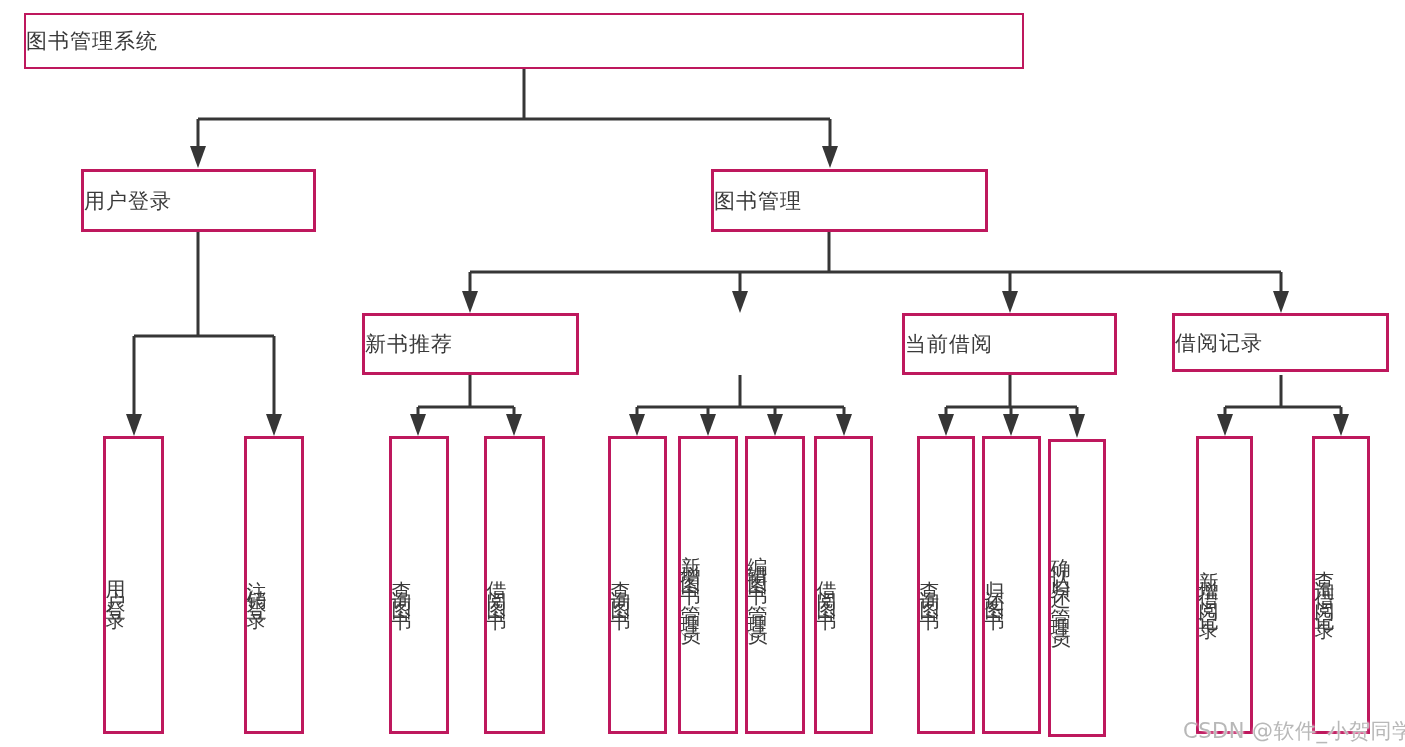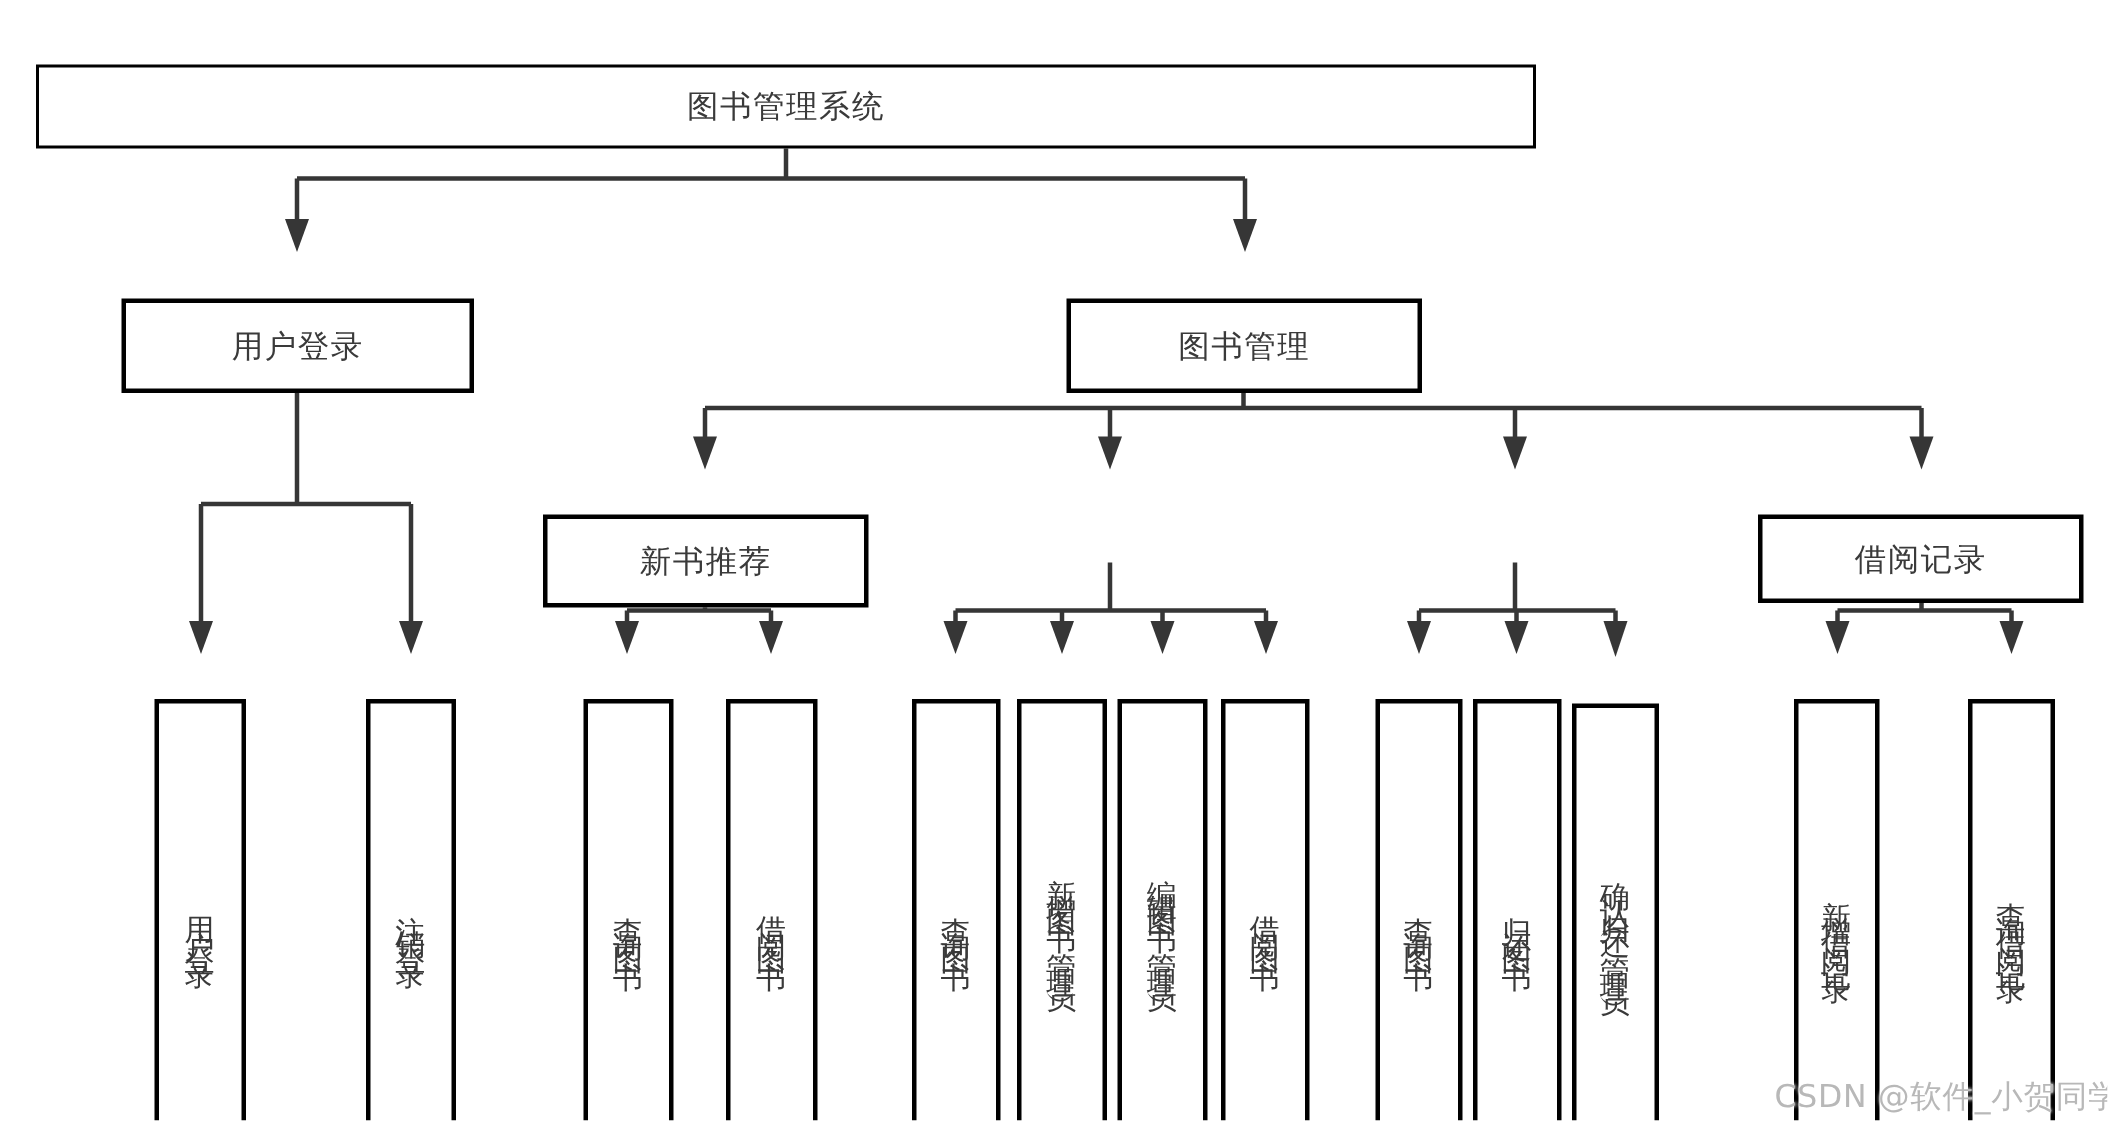--- a/index.html
+++ b/index.html
@@ -4,21 +4,21 @@
 <style>
   html,body { margin:0; padding:0; background:#ffffff; }
   .canvas {
     position:relative; width:1405px; height:747px; background:#ffffff;
     font-family:"DejaVu Sans","Liberation Sans",sans-serif;
     color:#3a3a3a; overflow:hidden;
   }
   .connector-svg { position:absolute; left:0; top:0; }
   .node {
     position:absolute; box-sizing:border-box; background:#ffffff;
-    border:3px solid #000000; display:flex; align-items:center; justify-content:center;margin-top:30px;
+    border:3px solid #be185d; display:flex; align-items:center; 
   }
   .root-node { border-width:2px; }
   .h-node .lbl { font-size:21px; letter-spacing:1px; white-space:nowrap; }
   .v-node .lbl {
     writing-mode:vertical-rl; text-orientation:mixed;
     font-size:20px; letter-spacing:10px; line-height:1; white-space:nowrap;
   }
   .watermark {
     position:absolute; left:1183px; top:717px; z-index:5;
     font-size:21px; color:#b8b8b8; letter-spacing:0.5px; white-space:nowrap;
@@ -63,26 +63,29 @@
     </g>
   </svg>
 
   <div class="node h-node root-node" style="left:24px; top:13px; width:1000px; height:56px;">
     <span class="lbl">图书管理系统</span>
   </div>
 
   <div class="node h-node" style="left:81px; top:169px; width:235px; height:63px;">
     <span class="lbl">用户登录</span>
   </div>
-  <div class="node h-node" style="left:711px; top:169px; width:237px; height:63px;">
+  <div class="node h-node" style="left:711px; top:169px; width:277px; height:63px;">
     <span class="lbl">图书管理</span>
   </div>
 
   <div class="node h-node" style="left:362px; top:313px; width:217px; height:62px;font-family:Liberation Mono, monospace;">
     <span class="lbl">新书推荐</span>
+  </div>
+  <div class="node h-node" style="left:902px; top:313px; width:215px; height:62px;">
+    <span class="lbl">当前借阅</span>
   </div>
   <div class="node h-node" style="left:1172px; top:313px; width:217px; height:59px;">
     <span class="lbl">借阅记录</span>
   </div>
 
   <div class="node v-node" style="left:103px; top:436px; width:61px; height:298px;">
     <span class="lbl">用户登录</span>
   </div>
   <div class="node v-node" style="left:244px; top:436px; width:60px; height:298px;">
     <span class="lbl">注销登录</span>

